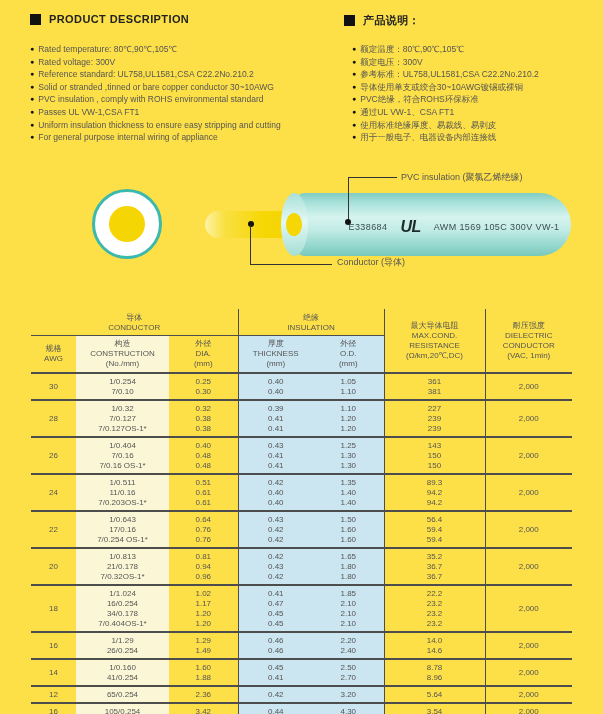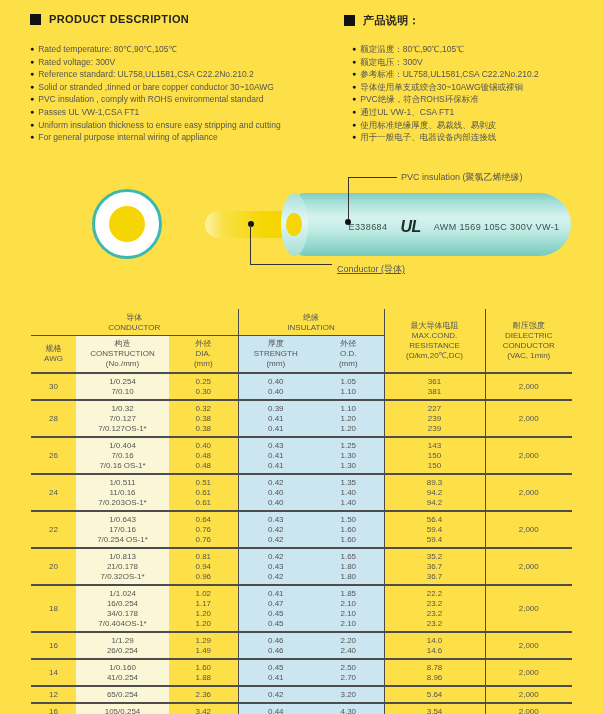--- a/index.html
+++ b/index.html
@@ -113,21 +113,21 @@
     </div>
 
     <div class="cline" style="left:348px;top:177px;width:1px;height:45px;"></div>
     <div class="cline" style="left:348px;top:177px;width:49px;height:1px;"></div>
     <div class="cdot" style="left:345px;top:219px;"></div>
     <div class="callout-label" style="left:401px;top:171px;">PVC insulation (聚氯乙烯绝缘)</div>
 
     <div class="cdot" style="left:248px;top:221px;"></div>
     <div class="cline" style="left:250px;top:225px;width:1px;height:40px;"></div>
     <div class="cline" style="left:250px;top:264px;width:82px;height:1px;"></div>
-    <div class="callout-label" style="left:337px;top:263px;text-decoration:underline;">Conductor (导体)</div>
+    <div class="callout-label" style="left:337px;top:256px;">Conductor (导体)</div>
   </div>
 
   <div class="tablewrap">
     <table>
       <colgroup>
         <col style="width:45px;">
           <col style="width:93px;">
           <col style="width:69px;">
         <col style="width:75px;">
           <col style="width:71px;">
@@ -152,21 +152,21 @@
         <tr>
           <th>规格
 AWG</th>
           <th class="yellow">构造
 CONSTRUCTION
 (No./mm)</th>
           <th class="vr">外径
 DIA.
 (mm)</th>
           <th class="blue">厚度
-STRENGTH
+THICKNESS
 (mm)</th>
           <th class="blue vr">外径
 O.D.
 (mm)</th>
         </tr>
       </thead>
       <tbody>
         <tr>
           <td>30</td>
             <td class="yellow">1/0.254

